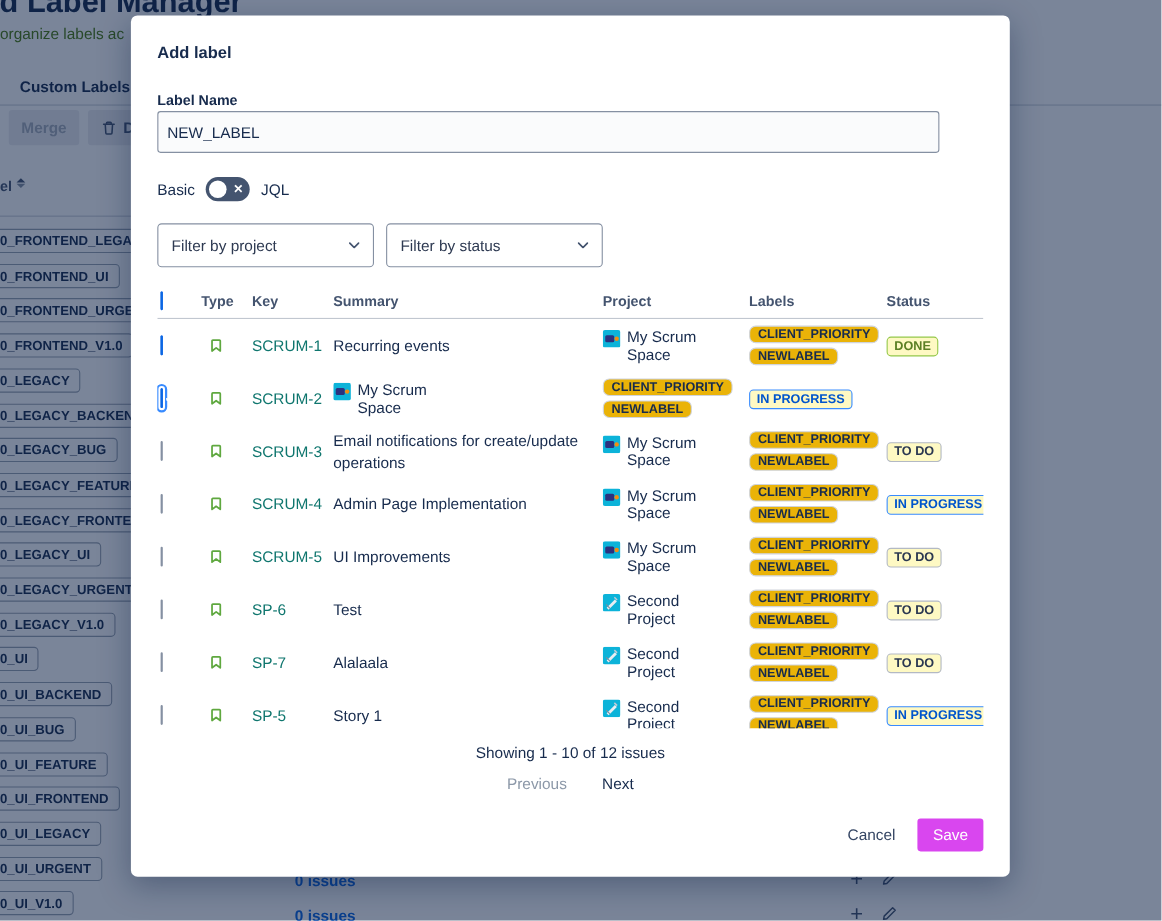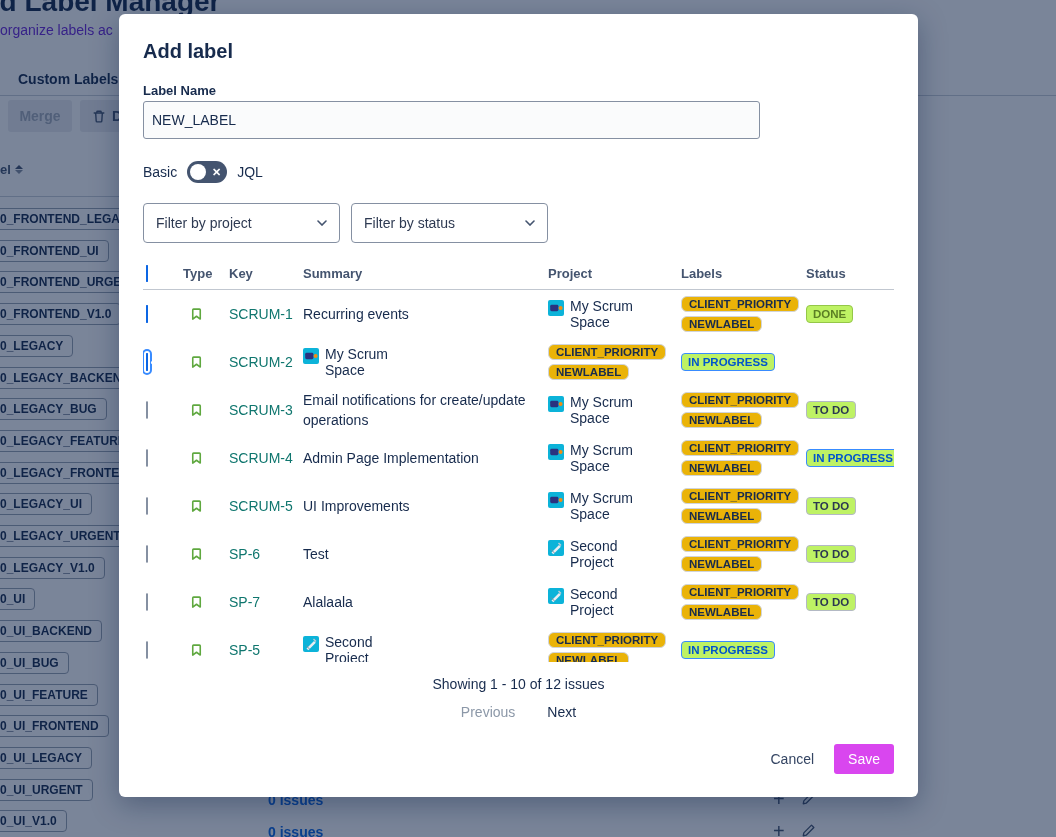--- a/index.html
+++ b/index.html
@@ -2,46 +2,46 @@
 <html><head>
 <meta charset="utf-8">
 <style>
   * { margin:0; padding:0; box-sizing:border-box; }
   html,body { width:1056px; height:837px; overflow:hidden; }
   body { font-family:"Liberation Sans", sans-serif; color:#172B4D; background:#fff; position:relative; }
 
   
   .bg { position:absolute; inset:0; }
   .bg-title { position:absolute; left:-16px; top:-14px; font-size:28px; font-weight:700; color:#172B4D; white-space:nowrap; }
-  .bg-sub { position:absolute; left:0; top:22px; font-size:14px; color:#6d28d9; white-space:nowrap; }
+  .bg-sub { position:absolute; left:0; top:22px; font-size:14px; color:#4d7c0f; white-space:nowrap; }
   .bg-tab { position:absolute; left:18px; top:71px; font-size:14px; font-weight:700; color:#172B4D; }
   .bg-hr-top { position:absolute; left:0; right:0; top:95px; height:1px; background:#C9CFD8; }
   .bg-btn { position:absolute; top:100px; height:32px; border:none; border-radius:3px; background:#EBECF0; font-family:inherit; font-size:14px; font-weight:600; display:flex; align-items:center; gap:6px; padding:0 12px; }
   .bg-btn.merge { left:8px; width:64px; color:#A5ADBA; justify-content:center; }
   .bg-btn.del { left:80px; width:70px; color:#44546F; }
-  .bg-sort { position:absolute; left:0; top:162px; font-size:13px; font-weight:700; color:#44546F; display:flex; align-items:center; gap:4px; }
+  .bg-sort { position:absolute; left:0; top:162px; font-size:13px; font-weight:700; color:#44546F; display:flex; gap:4px; }
   .sort-glyph { display:inline-flex; flex-direction:column; gap:1px; }
   .sort-glyph i { width:0; height:0; border-left:4px solid transparent; border-right:4px solid transparent; display:block; }
   .sort-glyph i.up { border-bottom:4px solid #44546F; }
   .sort-glyph i.dn { border-top:4px solid #8590A2; }
   .bg-hr2 { position:absolute; left:0; width:132px; top:196px; height:1px; background:#C9CFD8; }
   .bg-chip { position:absolute; left:-10px; height:22px; line-height:20px; padding:0 9px; border:1px solid #9AA3B0; border-radius:4px; background:#fff; font-size:12px; font-weight:700; color:#172B4D; white-space:nowrap; }
   .bg-row { position:absolute; left:0; right:0; height:32px; }
   .bg-count { position:absolute; left:268px; top:6px; font-size:14px; font-weight:600; color:#0C66E4; text-decoration:none; }
   .bg-plus { position:absolute; left:773px; top:2px; font-size:20px; font-weight:400; color:#44546F; }
   .bg-pencil { position:absolute; left:801px; top:5px; }
 
   
   .blanket { position:absolute; inset:0; background:rgba(9,30,66,0.54); z-index:5; }
 
   
   .modal { position:absolute; left:119px; top:14px; width:799px; height:783px; background:#fff; border-radius:6px; box-shadow:0 8px 28px rgba(9,30,66,0.35); z-index:10; }
-  .m-title { position:absolute; left:24px; top:26px; font-size:20px; font-weight:600; color:#172B4D; }
+  .m-title { position:absolute; left:24px; top:26px; font-size:15px; font-weight:600; color:#172B4D; }
   .m-label { position:absolute; left:24px; top:69px; font-size:13px; font-weight:600; color:#172B4D; }
-  .m-input { position:absolute; left:24px; top:87px; width:617px; height:38px; border:1px solid #8590A2; border-radius:3px; background:#FAFBFC; font-family:inherit; font-size:14px; color:#172B4D; padding:0 8px; }
+  .m-input { position:absolute; left:24px; top:87px; width:711px; height:38px; border:1px solid #8590A2; border-radius:3px; background:#FAFBFC; font-family:inherit; font-size:14px; color:#172B4D; padding:0 8px; }
   .m-toggle-row { position:absolute; left:24px; top:147px; display:flex; align-items:center; gap:10px; font-size:14px; color:#172B4D; }
   .tgl { position:relative; width:40px; height:22px; border-radius:11px; background:#44546F; cursor:pointer; }
   .tgl .knob { position:absolute; left:3px; top:3px; width:16px; height:16px; border-radius:50%; background:#fff; }
   .tgl .x { position:absolute; right:6px; top:4px; color:#fff; font-size:11px; font-weight:700; line-height:14px; }
   .m-filters { position:absolute; left:24px; top:189px; width:751px; display:flex; gap:11px; }
   .m-select { width:197px; height:40px; border:1px solid #8590A2; border-radius:4px; background:#fff; display:flex; align-items:center; justify-content:space-between; padding:0 12px; font-size:14px; color:#2E3A52; cursor:pointer; }
   .m-search { flex:1; height:40px; border:1px solid #8590A2; border-radius:4px; background:#fff; font-family:inherit; font-size:14px; padding:0 12px; color:#172B4D; }
   .m-search::placeholder { color:#626F86; }
   .chev { width:10px; height:6px; }
 
@@ -56,21 +56,21 @@
   .cb.ind::after { content:""; position:absolute; left:3px; top:7px; width:10px; height:2px; background:#fff; border-radius:1px; }
   .cb.focus { outline:2px solid #388BFF; outline-offset:2px; }
   .t-type { margin-left:6px; display:flex; }
   .t-key { color:#0f766e; text-decoration:none; display:block; width:66px; line-height:20px; overflow-wrap:break-word; }
   .t-sum { padding-right:12px; line-height:20px; }
   .t-proj { display:flex; align-items:flex-start; gap:6px; line-height:16px; }
   .t-proj .nm { max-width:80px; }
   .av { width:16px; height:16px; border-radius:2px; flex:0 0 16px; margin-top:2px; }
   .t-labels { display:flex; flex-direction:column; align-items:flex-start; gap:4px; padding:3px 0; }
   .chip { border:1px solid #D0D4DB; border-radius:6px; background:#eab308; padding:1px 7px; font-size:11.5px; font-weight:700; color:#172B4D; white-space:nowrap; }
-  .loz { display:inline-block; border-radius:4px; padding:2px 6px; font-size:11.5px; font-weight:700; white-space:nowrap; background:#bef264; }
+  .loz { display:inline-block; border-radius:4px; padding:2px 6px; font-size:11.5px; font-weight:700; white-space:nowrap; background:#fef9c3; }
   .loz.done { color:#5B7F24; border:1.5px solid #94C748; }
   .loz.inprogress { color:#0055CC; border:1.5px solid #388BFF; }
   .loz.todo { color:#2B3851; border:1.5px solid #B3B9C4; }
 
   .m-showing { position:absolute; left:0; right:0; top:662px; text-align:center; font-size:14px; color:#172B4D; }
   .m-pager { position:absolute; left:0; right:0; top:690px; display:flex; justify-content:center; gap:32px; font-size:14px; }
   .pg-prev { color:#8C98A8; background:none; border:none; font:inherit; }
   .pg-next { color:#172B4D; font-weight:500; background:none; border:none; font:inherit; cursor:pointer; }
   .m-footer { position:absolute; right:24px; bottom:23px; display:flex; align-items:center; gap:10px; }
   .btn-cancel { background:none; border:none; font-family:inherit; font-size:14px; font-weight:500; color:#344563; padding:6px 10px; cursor:pointer; }
@@ -366,20 +366,21 @@
         <div class="t-grid t-row">
           <div><span class="cb"></span></div>
           <div class="t-type">
             <svg width="15" height="16" viewBox="0 0 16 16">
               <path d="M4.8 2.8h6.4c.4 0 .8.4.8.8v9.8l-4-3-4 3V3.6c0-.4.4-.8.8-.8z" fill="none" stroke="#5FA83F" stroke-width="1.7" stroke-linejoin="round"></path>
             </svg>
           </div>
           <div>
             <a class="t-key" href="#">SP-5</a>
           </div>
+          <div class="t-sum">Story 1</div>
           <div class="t-proj">
             <span class="av"><svg width="16" height="16" viewBox="0 0 16 16">
                 <rect width="16" height="16" rx="2" fill="#0CB3D9"></rect>
                 <path d="M3.5 12.5L11 5l1.8 1.8-7.5 7.5z" fill="#E9EDF2"></path>
                 <path d="M10 3.5l2.5 2.5 1-1L11 2.5z" fill="#C3CBD6"></path>
                 <path d="M3 9.5l3.5 3.5" stroke="#7E8C9C" stroke-width="1"></path>
               </svg></span>
             <span class="nm">Second Project</span>
           </div>
           <div class="t-labels">

